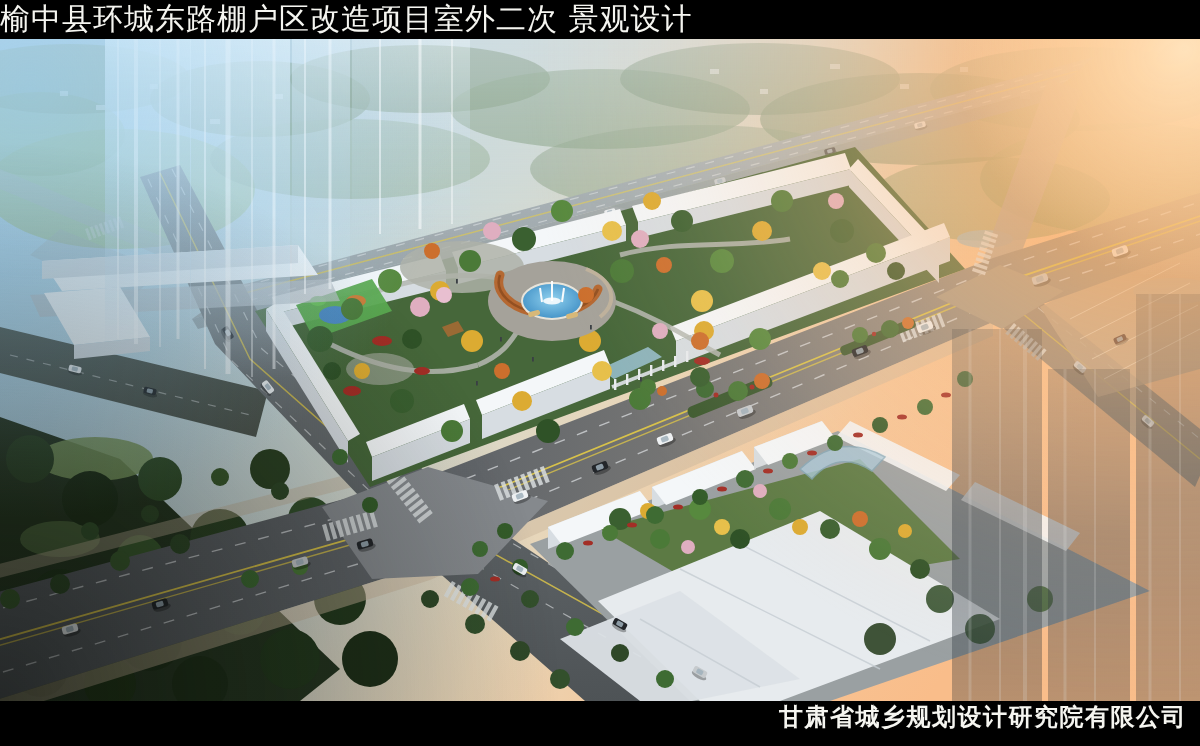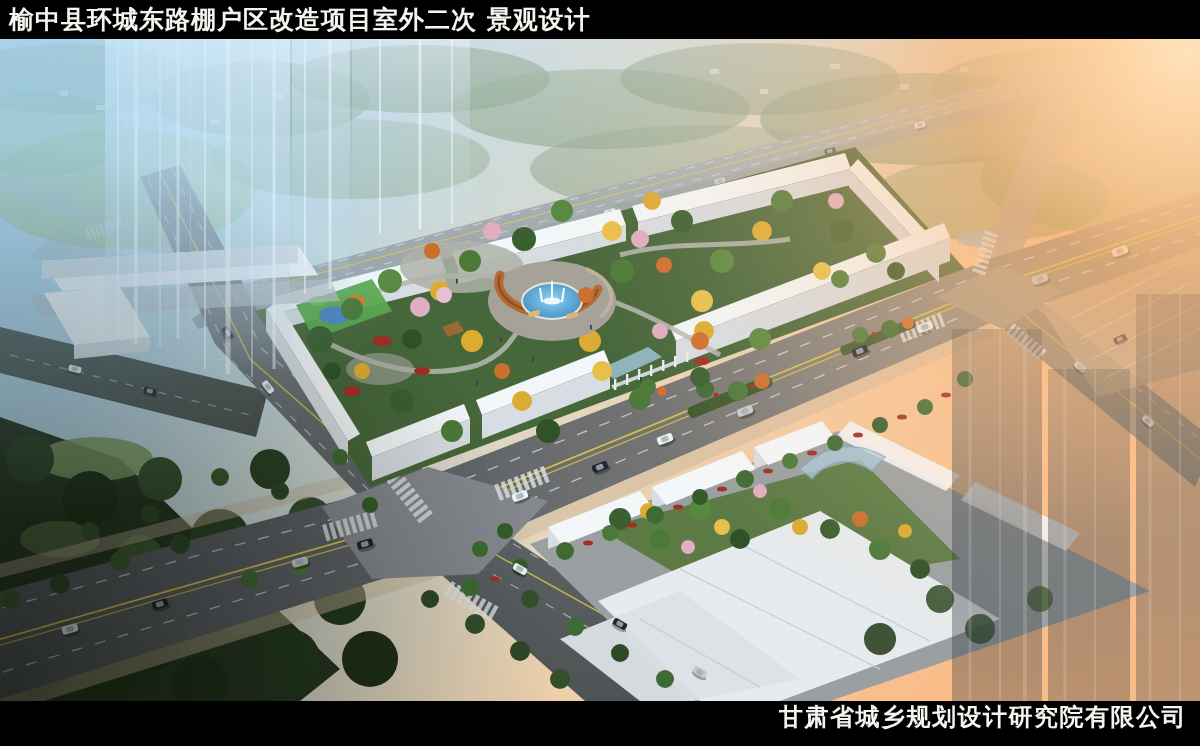--- a/index.html
+++ b/index.html
@@ -13,21 +13,21 @@
     --water_blue:#4a9cd2; --pergola_rust:#b5652c; --dark_park:#263621;
     --ghost_glass:#cde4f4;
   }
   html,body{margin:0;padding:0;background:#111;}
   .frame{position:relative;width:1200px;height:746px;background:var(--frame_black);overflow:hidden;
          font-family:"DejaVu Serif","Liberation Serif",serif;}
   .bar{position:absolute;left:0;width:1200px;background:var(--frame_black);display:flex;align-items:center;z-index:5;}
   .bar.top{top:0;height:39px;}
   .bar.bottom{top:701px;height:31px;justify-content:flex-end;}
   .bar .txt{color:var(--title_text);white-space:nowrap;}
-  .bar.top .txt{font-size:25px;letter-spacing:1px;padding-left:9px;font-weight:bold;}
+  .bar.top .txt{font-size:30px;letter-spacing:1px;font-weight:normal;}
   .bar.bottom .txt{font-size:24px;letter-spacing:1.5px;padding-right:13px;font-weight:bold;}
   .scene{position:absolute;top:39px;left:0;width:1200px;height:662px;}
   svg{display:block;}
   .fYellow{stroke:var(--lane_yellow);fill:none;}
   .fMark{fill:var(--marking_white);}
   .fMarkL{stroke:var(--marking_white);fill:none;}
   .fPlaza{fill:var(--plaza_gray);}
   .fRoof{fill:var(--building_white);}
   .fFace{fill:var(--building_face);}
   .fParkBase{fill:var(--park_green);}

